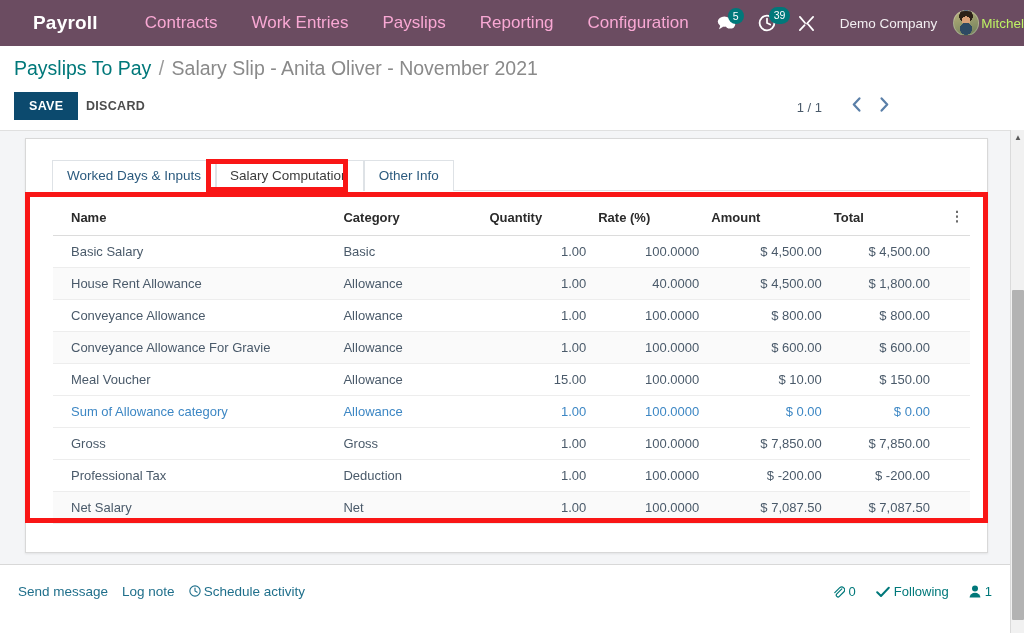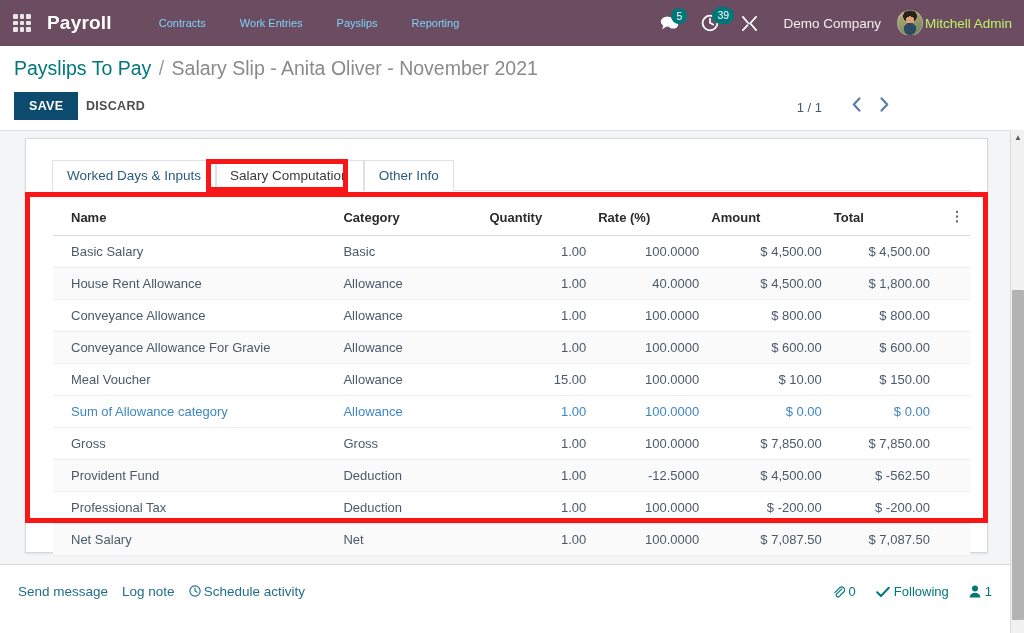--- a/index.html
+++ b/index.html
@@ -20,21 +20,21 @@
     display: grid; grid-template-columns: repeat(3,1fr); grid-template-rows: repeat(3,1fr);
     gap: 2px; cursor: pointer;
   }
   .apps-grid i { background: #e9e4e8; border-radius: 1px; display:block; }
   .brand {
     font-size: 19px; font-weight: bold; color: #fff; letter-spacing: .2px;
     margin-right: 30px; cursor: pointer;
   }
   .nav-menu { display: flex; align-items: center; gap: 0; }
   .nav-item {
-    font-size: 11px; color: #7dd3fc; padding: 13px 17px; cursor: pointer; white-space: nowrap;
+    font-size: 17px; color: #f9a8d4; padding: 13px 17px; cursor: pointer; white-space: nowrap;
   }
   .nav-right { margin-left: auto; display: flex; align-items: center; padding-right: 12px; }
   .sysicon { position: relative; margin: 0 11px; cursor: pointer; display: flex; align-items: center; }
   .badge {
     position: absolute; top: -7px; left: 11px;
     background: #00787a; color: #fff; font-size: 10.5px; line-height: 1;
     border-radius: 9px; padding: 3px 5px 3px 5px; font-weight: 500; min-width: 16px; text-align: center;
   }
   .company-name { font-size: 13.5px; color: #f2eef1; margin: 0 16px 0 14px; cursor: pointer; white-space: nowrap; }
   .user-box { display: flex; align-items: center; cursor: pointer; }
@@ -162,20 +162,21 @@
         <i></i>
         <i></i>
         <i></i>
     </div>
     <div class="brand">Payroll</div>
     <div class="nav-menu">
       <div class="nav-item">Contracts</div>
       <div class="nav-item">Work Entries</div>
       <div class="nav-item">Payslips</div>
       <div class="nav-item">Reporting</div>
+      <div class="nav-item">Configuration</div>
     </div>
     <div class="nav-right">
       <div class="sysicon">
         <svg width="19" height="17" viewBox="0 0 19 17">
           <ellipse cx="7.4" cy="6.6" rx="6.6" ry="5.2" fill="#ffffff"></ellipse>
           <path d="M3.4 10.4 L2.0 14.2 L6.6 11.4 Z" fill="#ffffff"></path>
           <ellipse cx="13.2" cy="9.6" rx="5.0" ry="4.0" fill="#ffffff"></ellipse>
         </svg>
         <span class="badge">5</span>
       </div>
@@ -305,29 +306,20 @@
               </tr>
               <tr class="">
                 <td class="col-name">Gross</td>
                 <td class="col-cat">Gross</td>
                 <td class="col-qty num">1.00</td>
                 <td class="col-rate num">100.0000</td>
                 <td class="col-amt num">$ 7,850.00</td>
                 <td class="col-tot num">$ 7,850.00</td>
                 <td class="col-opt"></td>
               </tr>
-              <tr class="alt">
-                <td class="col-name">Provident Fund</td>
-                <td class="col-cat">Deduction</td>
-                <td class="col-qty num">1.00</td>
-                <td class="col-rate num">-12.5000</td>
-                <td class="col-amt num">$ 4,500.00</td>
-                <td class="col-tot num">$ -562.50</td>
-                <td class="col-opt"></td>
-              </tr>
               <tr class="">
                 <td class="col-name">Professional Tax</td>
                 <td class="col-cat">Deduction</td>
                 <td class="col-qty num">1.00</td>
                 <td class="col-rate num">100.0000</td>
                 <td class="col-amt num">$ -200.00</td>
                 <td class="col-tot num">$ -200.00</td>
                 <td class="col-opt"></td>
               </tr>
               <tr class="alt">

